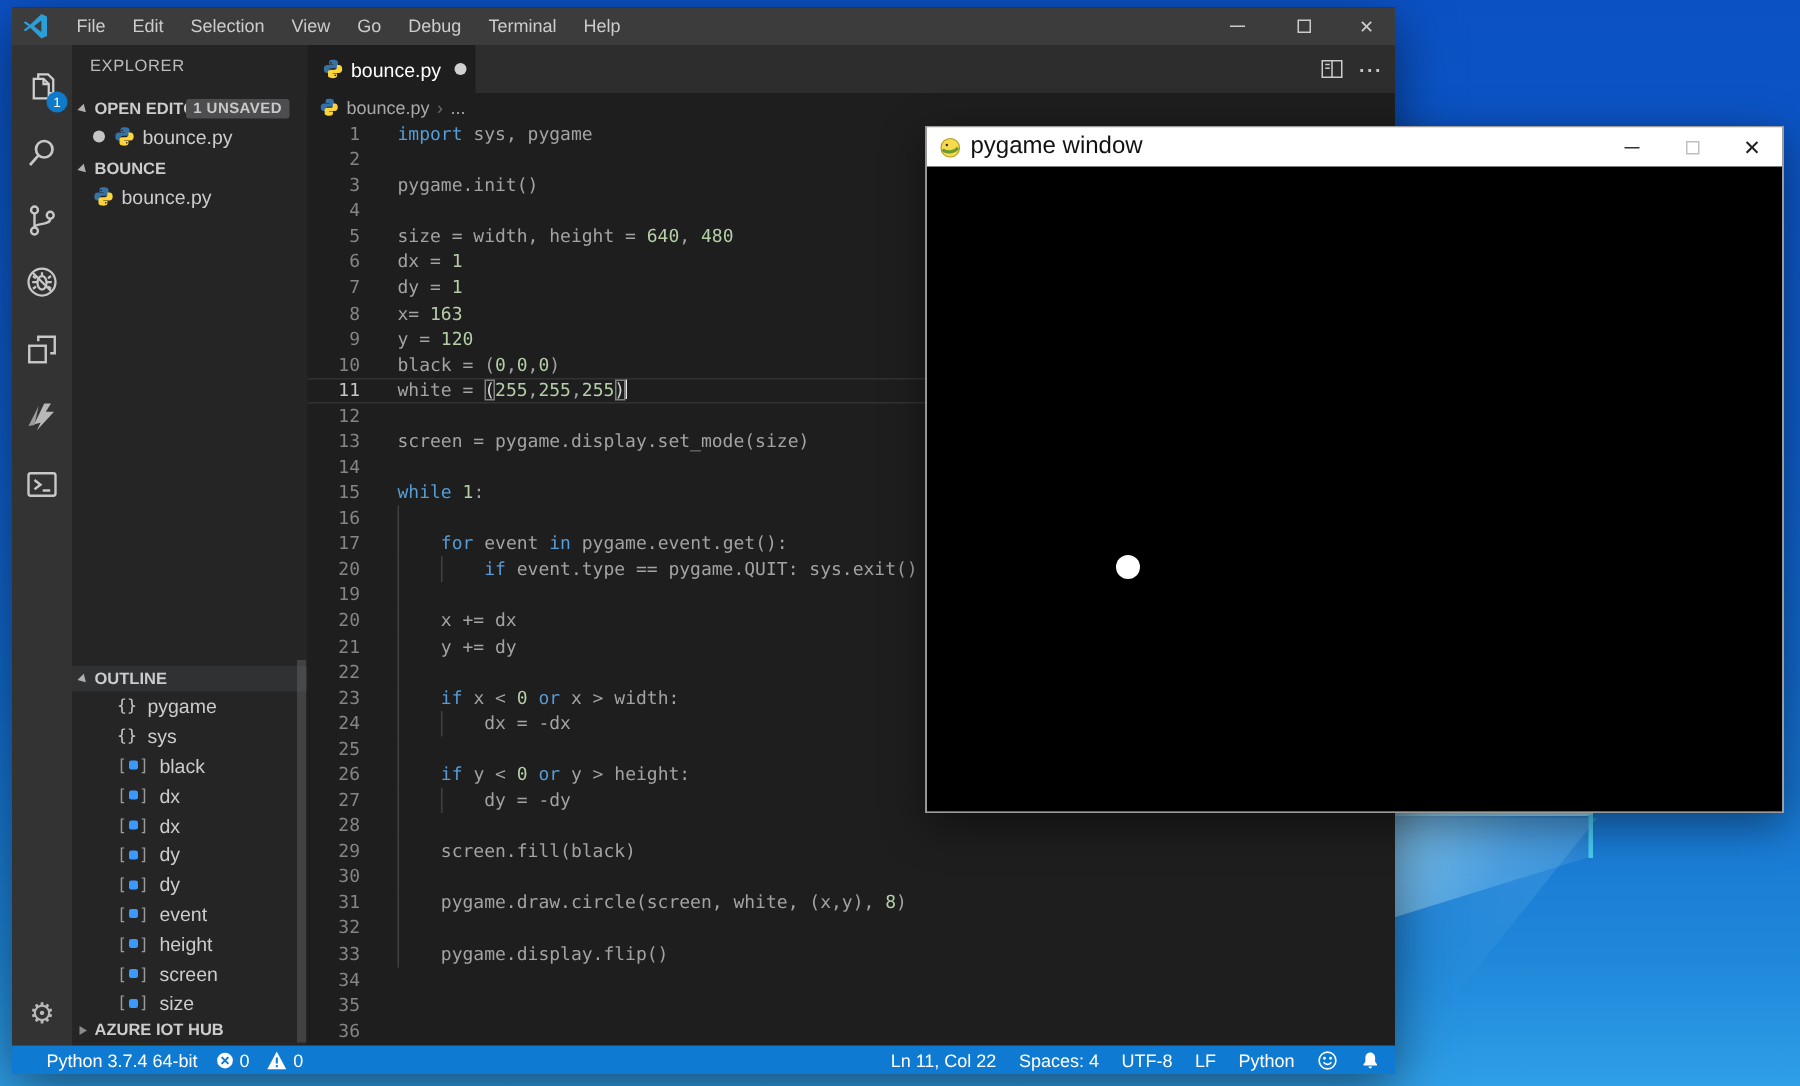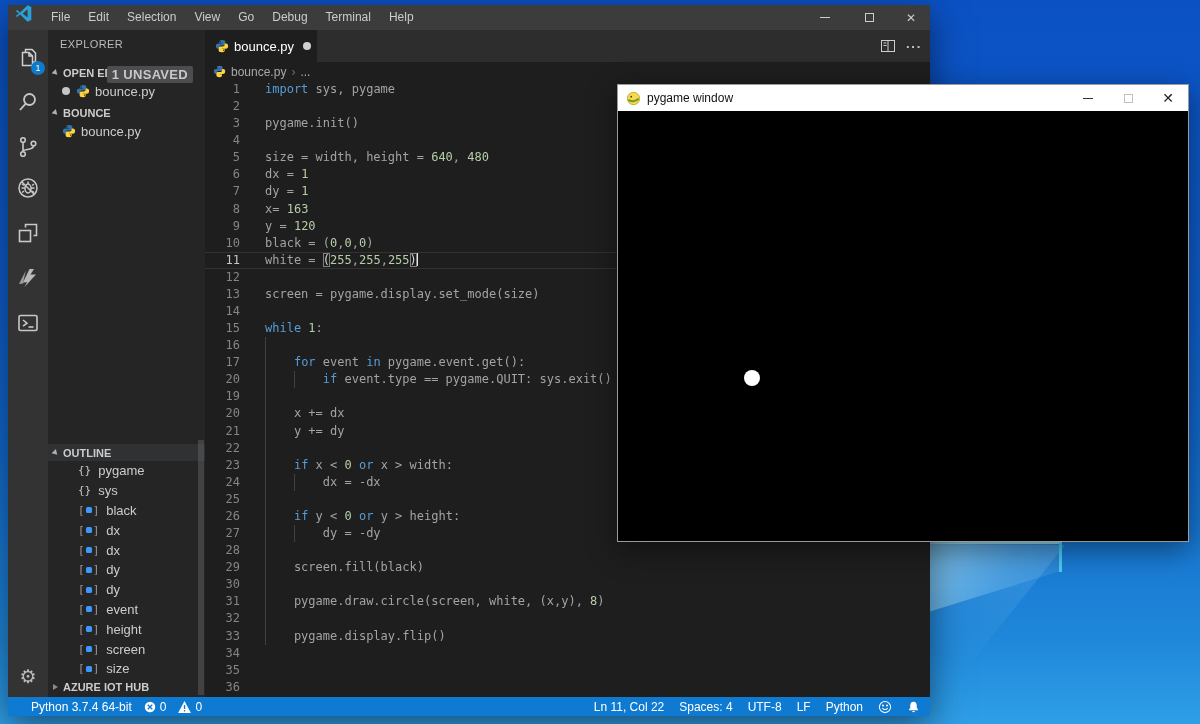--- a/index.html
+++ b/index.html
@@ -14,21 +14,21 @@
   .wedge-glow { position:absolute; left:925px; top:545px; width:140px; height:175px;
            clip-path:polygon(0 0,100% 0,0 100%);
            background:linear-gradient(205deg,rgba(140,205,240,.25),rgba(140,205,240,0) 70%); }
   .wedge-edge-v { position:absolute; left:1059px; top:543px; width:3px; height:29px; background:#49cdf2; }
   .wedge-edge-h { position:absolute; left:925px; top:542px; width:137px; height:2px; background:rgba(165,232,250,.85); }
 
   
   .vscode { position:absolute; left:8px; top:5px; width:922px; height:711px; background:#1e1e1e;
             box-shadow:0 10px 34px rgba(0,0,0,.5); font-size:13px; color:#cccccc; }
   .titlebar { position:absolute; left:0; top:0; right:0; height:25px; background:#3c3c3c;
-              display:flex; }
+              display:flex; align-items:center; }
   .vsc-logo { width:17px; height:17px; margin:0 10px 0 7px; }
   .menus { display:flex; align-items:center; }
   .menu-item { font-size:12px; color:#cccccc; padding:0 9px; line-height:25px; cursor:default; }
   .win-title { position:absolute; left:402px; top:0; line-height:25px; font-size:12px; color:#bdbdbd; white-space:nowrap; }
   .wc { position:absolute; top:0; width:18px; height:25px; display:flex; align-items:center; justify-content:center; color:#cccccc; }
   .wc-min { right:96px; } .wc-max { right:52px; } .wc-close { right:10px; font-size:12px; }
   .wc-min i { display:block; width:10px; height:1px; background:#cccccc; }
   .wc-max i { display:block; width:9px; height:9px; border:1px solid #cccccc; }
 
   
@@ -39,21 +39,21 @@
                background:#0e7ac9; color:#fff; font-size:9px; display:flex; align-items:center; justify-content:center; }
   .gear { font-size:19px; color:#b9b9b9; }
 
   
   .sidebar { position:absolute; left:40px; top:25px; width:157px; bottom:19px; background:#252526; overflow:hidden; }
   .pane-title { position:absolute; left:12px; top:8px; font-size:11px; color:#bbbbbb; letter-spacing:.4px; }
   .sec-header { position:absolute; left:0; right:0; height:17px; display:flex; align-items:center;
                 font-size:11px; font-weight:bold; color:#cccccc; }
   .twisty { width:0; height:0; margin:0 5px 0 5px; border-left:5px solid #b0b0b0; border-top:3px solid transparent; border-bottom:3px solid transparent; transform:rotate(45deg); }
   .twisty-collapsed { width:0; height:0; margin:0 5px 0 5px; border-left:5px solid transparent; border-top:3px solid transparent; border-bottom:3px solid transparent; border-left-color:#8a8a8a; transform:none; }
-  .badge-pill { position:absolute; right:12px; top:2px; background:#4d4d50; color:#c8c8c8; font-size:13px; font-weight:bold;
+  .badge-pill { position:absolute; right:12px; top:2px; background:#4d4d50; color:#c8c8c8; font-size:10px; font-weight:bold;
                 padding:1px 5px; border-radius:2px; letter-spacing:.3px; }
   .row-item { position:absolute; left:0; right:0; height:18px; display:flex; align-items:center; font-size:13px; color:#cccccc; }
   .dirty-dot { width:8px; height:8px; border-radius:50%; background:#c5c5c5; margin:0 6px 0 14px; }
   .fileicon { width:14px; height:14px; margin-right:5px; }
   .outline-list .row-item { height:19.8px; }
   .ns-icon { font-family:"DejaVu Sans Mono", monospace; font-size:11px; color:#c8c8c8; margin:0 7px 0 30px; }
   .var-icon { font-family:"DejaVu Sans Mono", monospace; font-size:11px; color:#9a9a9a; margin:0 7px 0 30px; display:inline-flex; align-items:center; }
   .var-icon i { display:inline-block; width:6px; height:6px; background:#3b99fc; border-radius:1.5px; margin:0 1px; }
   .side-scrollbar { position:absolute; right:1px; top:410px; bottom:2px; width:6px; background:rgba(121,121,121,.35); }
   .outline-header { background:#2f3133; }
@@ -88,21 +88,21 @@
   .sb-left { display:flex; align-items:flex-end; gap:12px; padding-left:23px; }
   .sb-group { display:flex; align-items:center; gap:4px; }
   .sb-right { margin-left:auto; display:flex; align-items:flex-end; gap:15px; padding-right:10px; }
   .sb-item { white-space:nowrap; }
 
   
   .pygame { position:absolute; left:617px; top:84px; width:572px; height:458px; background:#ffffff;
             border:1px solid #9a9a9a; box-shadow:0 8px 28px rgba(0,0,0,.45); }
   .pg-titlebar { position:absolute; left:0; top:0; right:0; height:26px; background:#ffffff; display:flex; align-items:center; }
   .pg-icon { width:15px; height:15px; margin:0 6px 0 8px; }
-  .pg-title { font-size:12px; color:#111111; }
+  .pg-title { font-size:16px; color:#111111; }
   .pg-btn { position:absolute; top:0; height:26px; width:20px; display:flex; align-items:center; justify-content:center; }
   .pg-min { right:90px; } .pg-max { right:50px; } .pg-close { right:10px; color:#222; font-size:14px; }
   .pg-min i { display:block; width:10px; height:1px; background:#333333; }
   .pg-max i { display:block; width:9px; height:9px; border:1px solid #c0c0c0; }
   .pg-content { position:absolute; left:0; top:26px; right:0; bottom:0; background:#000000; }
   .ball { position:absolute; border-radius:50%; }
 </style>
 </head>
 <body>
 

